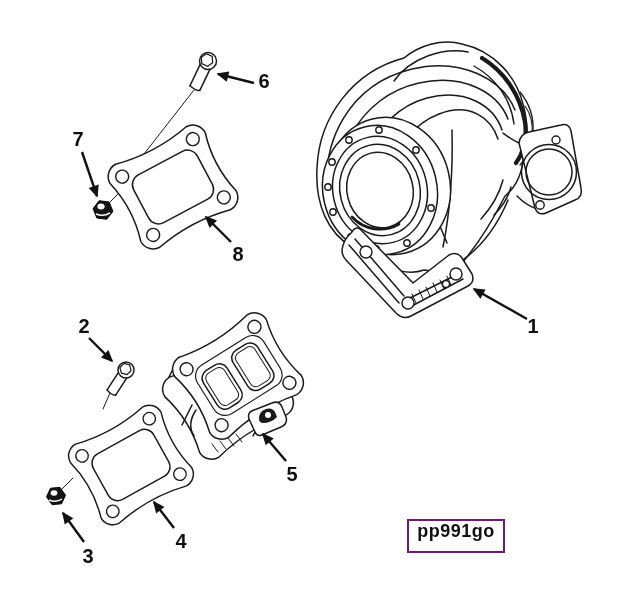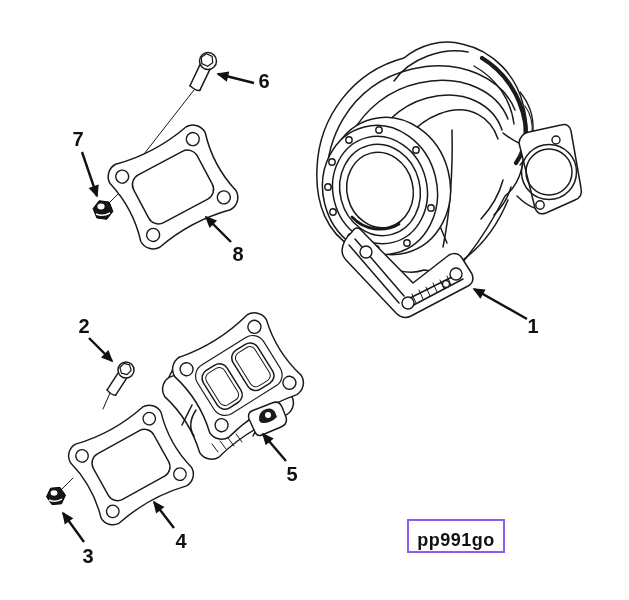--- a/index.html
+++ b/index.html
@@ -13,22 +13,22 @@
   .wfill{fill:#ffffff;stroke:#1a1a1a;stroke-width:1.5;stroke-linejoin:round;}
   .hole{fill:#ffffff;stroke:#1a1a1a;stroke-width:1.4;}
   .thick{stroke-width:4.2;}
   .arrow{fill:none;stroke:#111111;stroke-width:2.4;}
   .callout{
     position:absolute;transform:translate(-50%,-50%);
     font-weight:bold;font-size:20px;color:#111111;line-height:1;
   }
   .watermark{
     position:absolute;left:407px;top:519px;width:98px;height:34px;
-    border:2px solid #8b5cf6;box-sizing:border-box;
-    display:flex;align-items:flex-end;justify-content:center;
+    border:2px solid #701a75;box-sizing:border-box;
+    display:flex;align-items:flex-start;justify-content:center;
     font-weight:bold;font-size:18px;color:#111111;letter-spacing:0.5px;
   }
 </style>
 </head>
 <body>
 
 <div class="stage">
 
 <svg width="629" height="600" viewBox="0 0 629 600">
   <defs>

